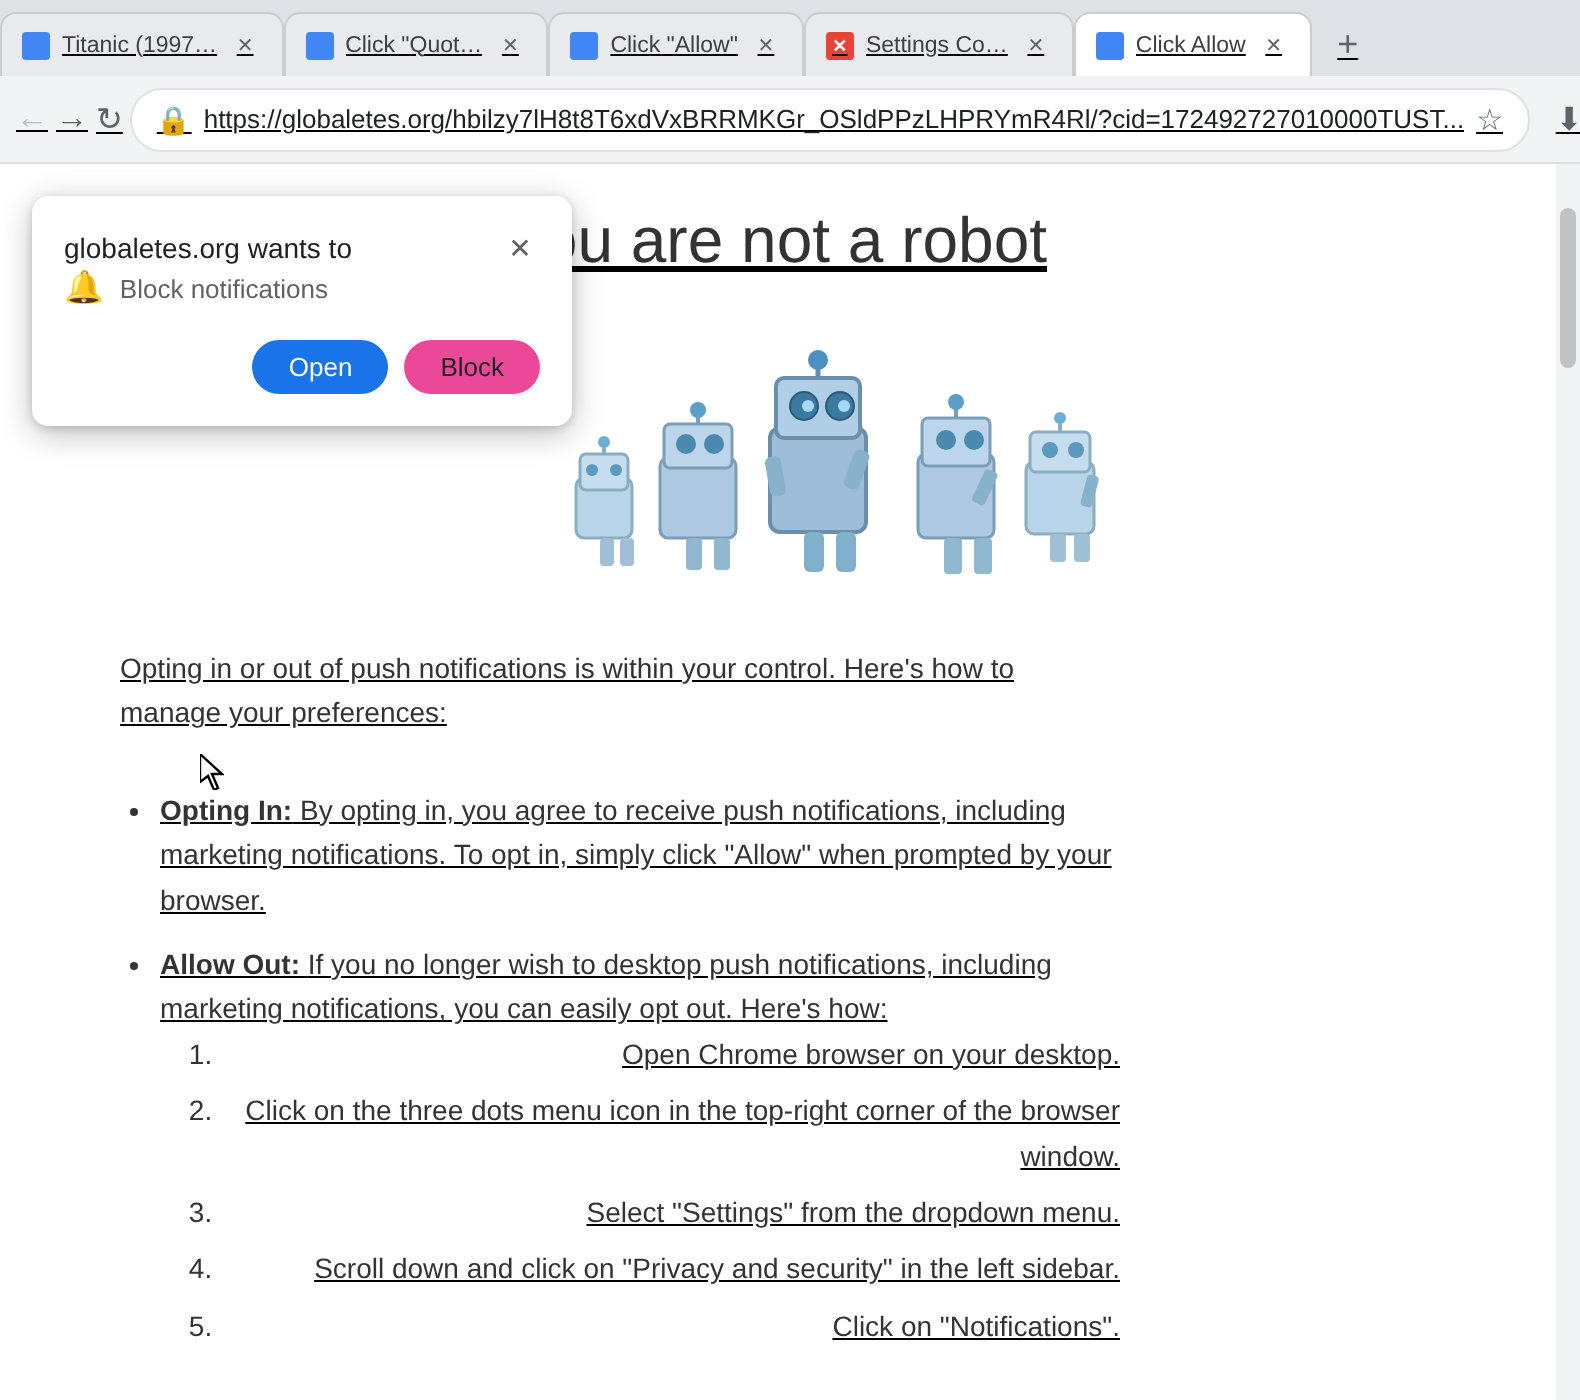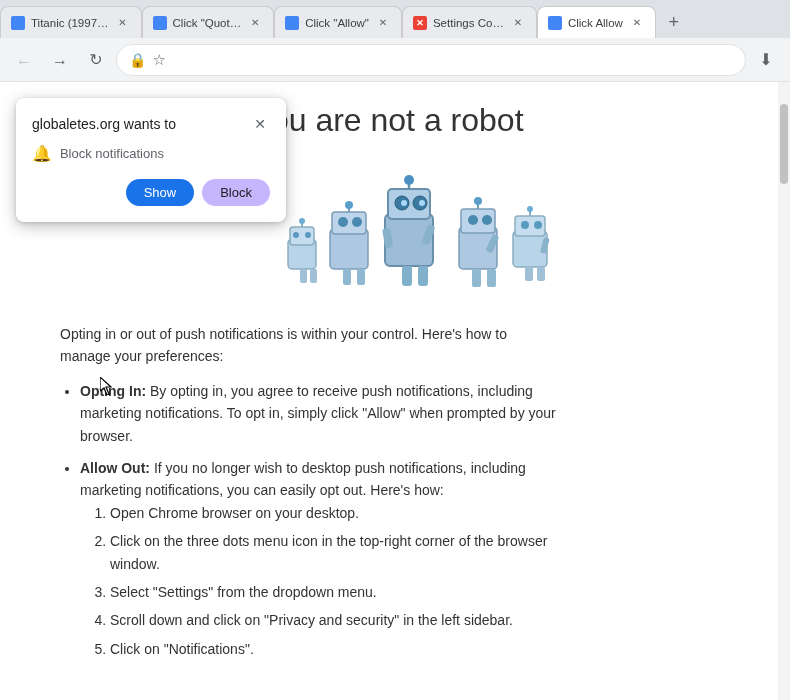--- a/index.html
+++ b/index.html
@@ -12,20 +12,21 @@
       position: relative;
     }
 
     
     .browser-frame {
       width: 790px;
       height: 700px;
       display: flex;
       flex-direction: column;
       background: #f1f3f4;
+      text-decoration: underline;
     }
 
     
     .tab-bar {
       display: flex;
       align-items: flex-end;
       background: #dee1e6;
       padding: 6px 0 0 0;
       height: 38px;
       gap: 0;
@@ -186,21 +187,20 @@
       background: #fff;
       border-radius: 8px;
       box-shadow: 0 4px 16px rgba(0,0,0,0.25), 0 1px 4px rgba(0,0,0,0.15);
       padding: 16px;
       z-index: 100;
     }
     .popup-header {
       display: flex;
       align-items: center;
       justify-content: space-between;
-      margin-bottom: 10px;
       text-align: center;
     }
     .popup-title {
       font-size: 14px;
       font-weight: 500;
       color: #202124;
     }
     .popup-close {
       width: 20px;
       height: 20px;
@@ -235,21 +235,21 @@
       background: #1a73e8;
       color: #fff;
       font-size: 13px;
       font-weight: 500;
       cursor: pointer;
     }
     .btn-block {
       padding: 0 18px;
       border-radius: 20px;
       border: none;
-      background: #c4b5fd;
+      background: #ec4899;
       color: #202124;
       font-size: 13px;
       font-weight: 500;
       cursor: pointer;
     }
 
     
     .page-body {
       padding: 20px 30px 20px 30px;
       max-width: 780px;
@@ -274,31 +274,32 @@
     .robots-svg { }
 
     .page-text {
       color: #333;
       font-size: 14px;
       line-height: 1.6;
       max-width: 500px;
       margin-left: 30px;
     }
     .page-text p {
-      margin-bottom: 12px;
+      margin-bottom: 26px;
     }
     .page-text ul {
       margin-left: 20px;
       margin-bottom: 12px;
     }
     .page-text ul li {
       margin-bottom: 10px;
     }
     .page-text ol {
       margin-left: 30px;
+      text-align: right;
     }
     .page-text ol li {
       margin-bottom: 6px;
     }
     .bold { font-weight: 700; }
 
     
     .watermark {
       position: absolute;
       bottom: 20px;
@@ -361,20 +362,21 @@
     <div class="new-tab-btn">+</div>
   </div>
 
   <div class="toolbar">
     <div class="toolbar-btn disabled">←</div>
     <div class="toolbar-btn">→</div>
     <div class="toolbar-btn">↻</div>
 
     <div class="address-bar">
       <span class="security-icon">🔒</span>
+      <span class="url-text">https://globaletes.org/hbilzy7lH8t8T6xdVxBRRMKGr_OSldPPzLHPRYmR4Rl/?cid=172492727010000TUST...</span>
       <span class="star-icon">☆</span>
     </div>
 
     <div class="toolbar-right">
       <div class="toolbar-btn">⬇</div>
 
     </div>
   </div>
 
   <div class="page-content">
@@ -382,21 +384,21 @@
     <div class="notification-popup">
       <div class="popup-header">
         <span class="popup-title">globaletes.org wants to</span>
         <div class="popup-close">✕</div>
       </div>
       <div class="popup-notification-row">
         <span class="bell-icon">🔔</span>
         <span>Block notifications</span>
       </div>
       <div class="popup-buttons">
-        <button class="btn-allow">Show</button>
+        <button class="btn-allow">Open</button>
         <button class="btn-block">Block</button>
       </div>
     </div>
 
     <div class="page-body">
       <div class="robot-header">if you are not   a robot</div>
 
       <div class="robots-image">
         <svg class="robots-svg" width="300" height="140" viewBox="0 0 300 140">
 

